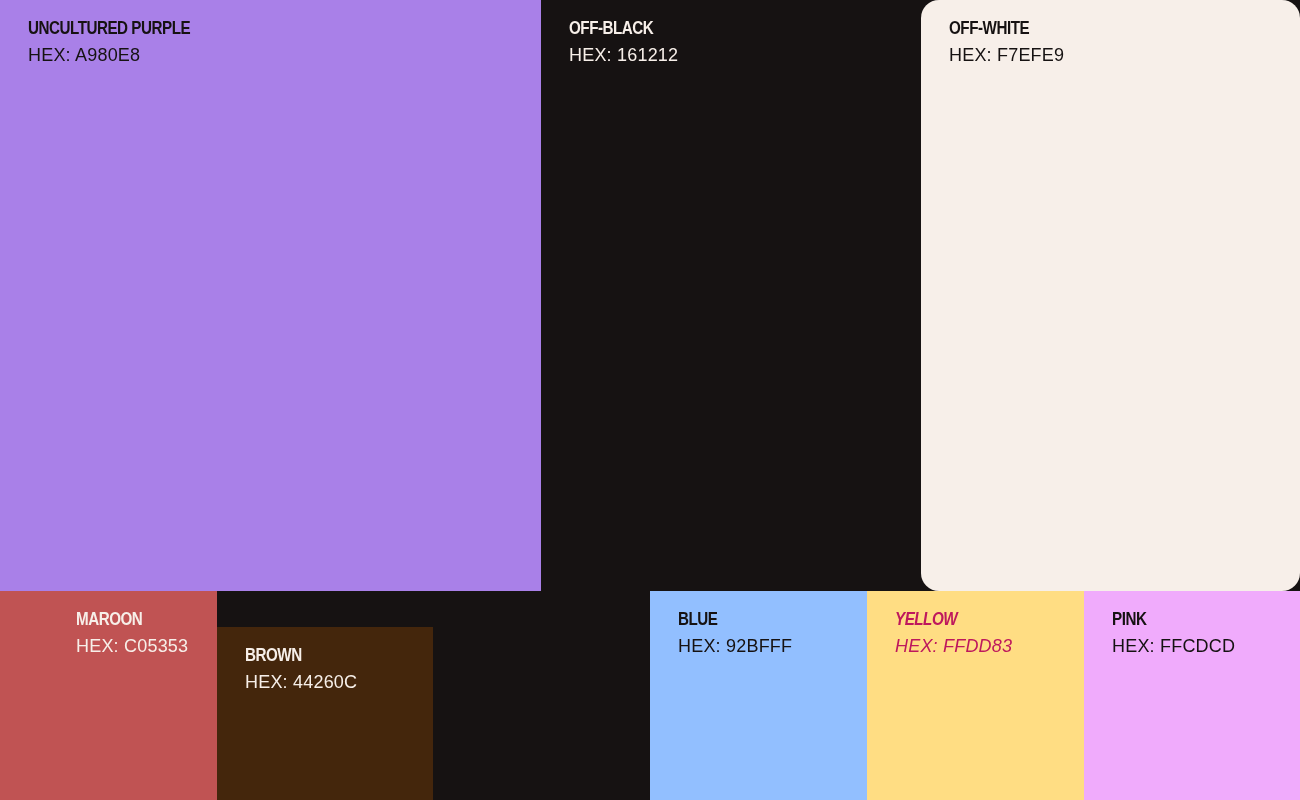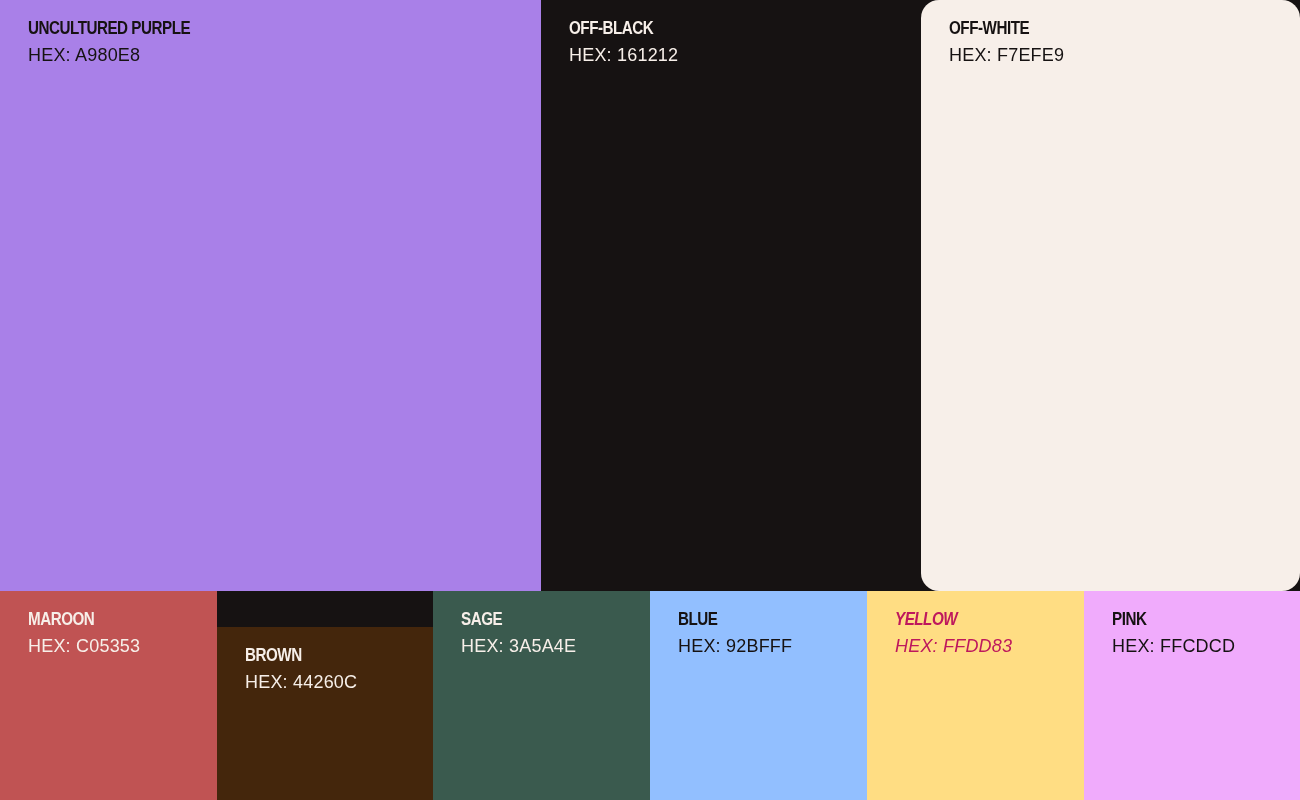--- a/index.html
+++ b/index.html
@@ -87,39 +87,33 @@
   </div>
 
   <div class="swatch" id="swatch-off-white" style="background: rgb(247, 239, 233); border-radius: 18px;">
     <div class="swatch-label" style="color: rgb(22, 18, 18);">
       <span class="swatch-name">OFF-WHITE</span>
       <span class="swatch-hex">HEX: F7EFE9</span>
     </div>
   </div>
 
   <div class="swatch" id="swatch-maroon" style="background: rgb(192, 83, 83);">
-    <div class="swatch-label" style="color: rgb(247, 239, 233);">
+    <div class="swatch-label" style="color: rgb(247, 239, 233); margin-left: 48px;">
       <span class="swatch-name">MAROON</span>
       <span class="swatch-hex">HEX: C05353</span>
     </div>
   </div>
 
   <div class="swatch" id="swatch-brown" style="background: rgb(68, 38, 12); margin-top: 36px;">
     <div class="swatch-label" style="color: rgb(247, 239, 233);">
       <span class="swatch-name">BROWN</span>
       <span class="swatch-hex">HEX: 44260C</span>
     </div>
   </div>
 
-  <div class="swatch" id="swatch-sage" style="background: rgb(58, 90, 78);">
-    <div class="swatch-label" style="color: rgb(247, 239, 233);">
-      <span class="swatch-name">SAGE</span>
-      <span class="swatch-hex">HEX: 3A5A4E</span>
-    </div>
-  </div>
 
   <div class="swatch" id="swatch-blue" style="background: rgb(146, 191, 255);">
     <div class="swatch-label" style="color: rgb(22, 18, 18);">
       <span class="swatch-name">BLUE</span>
       <span class="swatch-hex">HEX: 92BFFF</span>
     </div>
   </div>
 
   <div class="swatch" id="swatch-yellow" style="background: rgb(255, 221, 131);">
     <div class="swatch-label" style="color: #be185d; font-style: italic;">

